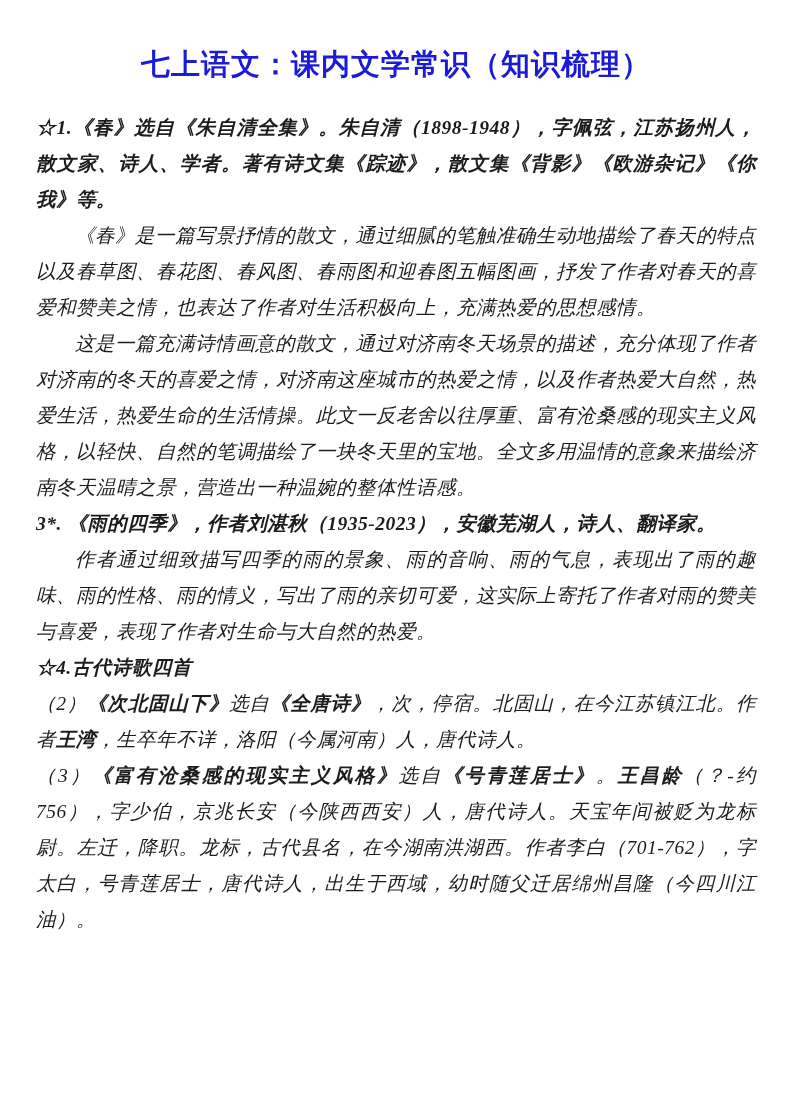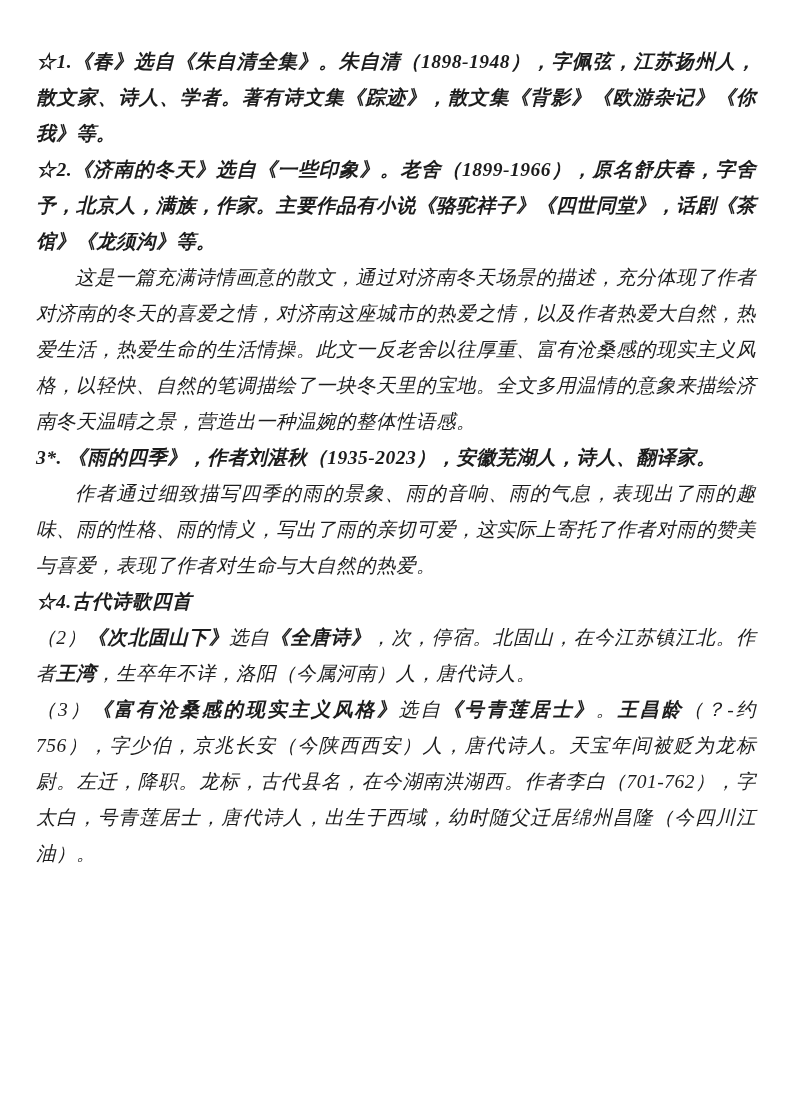--- a/index.html
+++ b/index.html
@@ -44,23 +44,24 @@
     font-weight: bold;
   }
   .doc-body span.seg-bold {
     font-weight: bold;
   }
 </style>
 </head>
 <body>
 
 <div class="doc">
+  <h1 class="doc-title" style="color: rgb(26, 26, 217);">七上语文：课内文学常识（知识梳理）</h1>
   <div class="doc-body" id="doc-body" style="color: rgb(28, 28, 28); font-style: italic;">
       <p class="bold"><span class="seg-bold">☆1.《春》选自《朱自清全集》。朱自清（1898-1948），字佩弦，江苏扬州人，散文家、诗人、学者。著有诗文集《踪迹》，散文集《背影》《欧游杂记》《你我》等。</span></p>
-      <p class="bold"><span class="seg-bold">☆2.《济南的冬天》选自《一些印象》。老舍（1899-1966），原名舒庆春，字舍予，北京人，满族，作家。主要作品有小说《骆驼祥子》《四世同堂》，话剧《茶馆》《龙须沟》等。</span></p>
+      <p class="indent"><span>《春》是一篇写景抒情的散文，通过细腻的笔触准确生动地描绘了春天的特点以及春草图、春花图、春风图、春雨图和迎春图五幅图画，抒发了作者对春天的喜爱和赞美之情，也表达了作者对生活积极向上，充满热爱的思想感情。</span></p>
       <p class="indent"><span>这是一篇充满诗情画意的散文，通过对济南冬天场景的描述，充分体现了作者对济南的冬天的喜爱之情，对济南这座城市的热爱之情，以及作者热爱大自然，热爱生活，热爱生命的生活情操。此文一反老舍以往厚重、富有沧桑感的现实主义风格，以轻快、自然的笔调描绘了一块冬天里的宝地。全文多用温情的意象来描绘济南冬天温晴之景，营造出一种温婉的整体性语感。</span></p>
       <p class="bold"><span class="seg-bold">3*. 《雨的四季》，作者刘湛秋（1935-2023），安徽芜湖人，诗人、翻译家。</span></p>
       <p class="indent"><span>作者通过细致描写四季的雨的景象、雨的音响、雨的气息，表现出了雨的趣味、雨的性格、雨的情义，写出了雨的亲切可爱，这实际上寄托了作者对雨的赞美与喜爱，表现了作者对生命与大自然的热爱。</span></p>
       <p class="bold"><span class="seg-bold">☆4.古代诗歌四首</span></p>
       <p><span>（2）</span><span class="seg-bold">《次北固山下》</span><span>选自</span><span class="seg-bold">《全唐诗》</span><span>，次，停宿。北固山，在今江苏镇江北。作者</span><span class="seg-bold">王湾</span><span>，生卒年不详，洛阳（今属河南）人，唐代诗人。</span></p>
       <p><span>（3）</span><span class="seg-bold">《富有沧桑感的现实主义风格》</span><span>选自</span><span class="seg-bold">《号青莲居士》</span><span>。</span><span class="seg-bold">王昌龄</span><span>（？-约756），字少伯，京兆长安（今陕西西安）人，唐代诗人。天宝年间被贬为龙标尉。左迁，降职。龙标，古代县名，在今湖南洪湖西。作者李白（701-762），字太白，号青莲居士，唐代诗人，出生于西域，幼时随父迁居绵州昌隆（今四川江油）。</span></p>
     </div>
 </div>
 
 </body></html>

